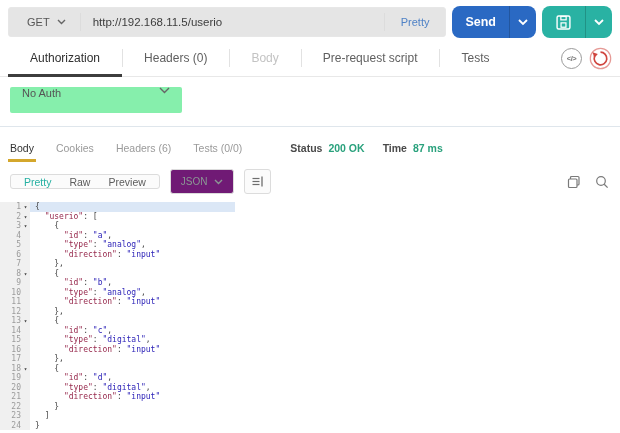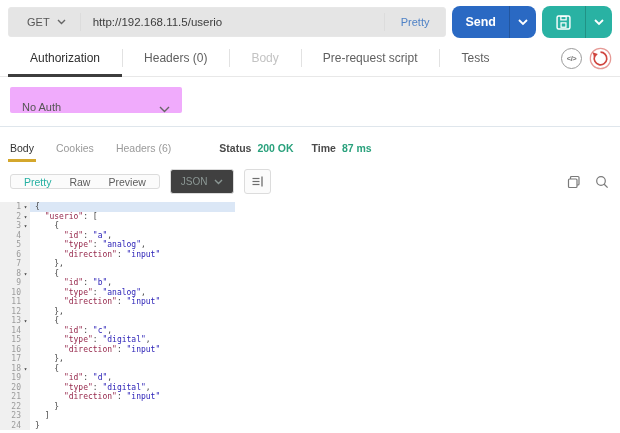--- a/index.html
+++ b/index.html
@@ -36,22 +36,22 @@
   .rtab.active::after { content:""; position:absolute; left:0; right:0;
     bottom:-1px; height:3px; background:#3d3d3d; }
   .rtab.disabled { color:#c3c3c3; cursor:default; }
   .req-tab-icons { margin-left:auto; display:flex; align-items:center; gap:7px; }
   .circle-icon { width:21px; height:21px; border:1px solid #9a9a9a; border-radius:50%;
     display:flex; align-items:center; justify-content:center; font-size:7.5px;
     color:#777; cursor:pointer; font-weight:700; letter-spacing:-.5px; }
 
   
   .auth-area { padding:10px 10px 13px 10px; border-bottom:1px solid #dfe6ec; }
-  .select { width:172px; height:26px; background:#f0abfc; border-radius:2px;
-    display:flex; align-items:flex-end; justify-content:space-between;
+  .select { width:172px; height:26px; background:#86efac; border-radius:2px;
+    display:flex; align-items:flex-start; justify-content:space-between;
     padding:0 12px; font-size:11px; color:#555; cursor:pointer; }
 
   
   .resp-header { display:flex; align-items:center; padding:11px 10px 0 10px; height:34px; }
   .resp-tab { position:relative; font-size:10.5px; color:#9a9a9a; padding:4px 0 8px 0;
     margin-right:22px; cursor:pointer; }
   .resp-tab.active { color:#333; }
   .resp-tab.active::after { content:""; position:absolute; left:-2px; right:-2px;
     bottom:0; height:3px; background:#d4a72c; }
   .meta { display:flex; align-items:flex-start; gap:6px; margin-left:26px;
@@ -59,21 +59,21 @@
   .meta .lbl { color:#4a4a4a; font-weight:700; }
   .meta .val { color:#29a17c; font-weight:700; margin-right:12px; }
 
   
   .resp-toolbar { display:flex; align-items:center; padding:8px 10px 6px 10px; gap:10px; }
   .mode-group { display:flex; border:1px solid #dcdcdc; border-radius:3px;
     background:#fbfbfb; height:15px; align-items:center; padding:0 4px; }
   .mode { font-size:10.5px; color:#5c5c5c; padding:0 9px; cursor:pointer; }
   .mode.active { color:#26b0a2; }
   .lang-btn { display:flex; align-items:center; gap:7px; border:1px solid #dcdcdc;
-    border-radius:3px; background:#404040; height:25px; padding:0 10px;
+    border-radius:3px; background:#701a75; height:25px; padding:0 10px;
     font-size:10px; color:#8b9794; cursor:pointer; }
   .wrap-btn { border:1px solid #dcdcdc; border-radius:3px; background:#fbfbfb;
     height:25px; width:27px; display:flex; align-items:center; justify-content:center;
     cursor:pointer; }
   .tool-icons { margin-left:auto; display:flex; align-items:center; gap:12px; }
   .tool-icons svg { cursor:pointer; }
 
   
   .code-area { font-family:"DejaVu Sans Mono", monospace; font-size:8px;
     margin-top:2px; }
@@ -157,20 +157,21 @@
         <polyline points="1,1 5.5,5.5 10,1" fill="none" stroke="#666" stroke-width="1.4"></polyline>
       </svg>
   </div>
 </div>
 
 <div class="resp-header">
   <div id="resp-tabs-slot" style="display:flex; align-items:center;">
       <div class="resp-tab active">Body</div>
       <div class="resp-tab">Cookies</div>
       <div class="resp-tab">Headers (6)</div>
+      <div class="resp-tab">Tests (0/0)</div>
     </div>
   <div class="meta">
     <span class="lbl">Status</span>
     <span class="val">200 OK</span>
     <span class="lbl">Time</span>
     <span class="val">87 ms</span>
   </div>
 </div>
 
 <div class="resp-toolbar">

